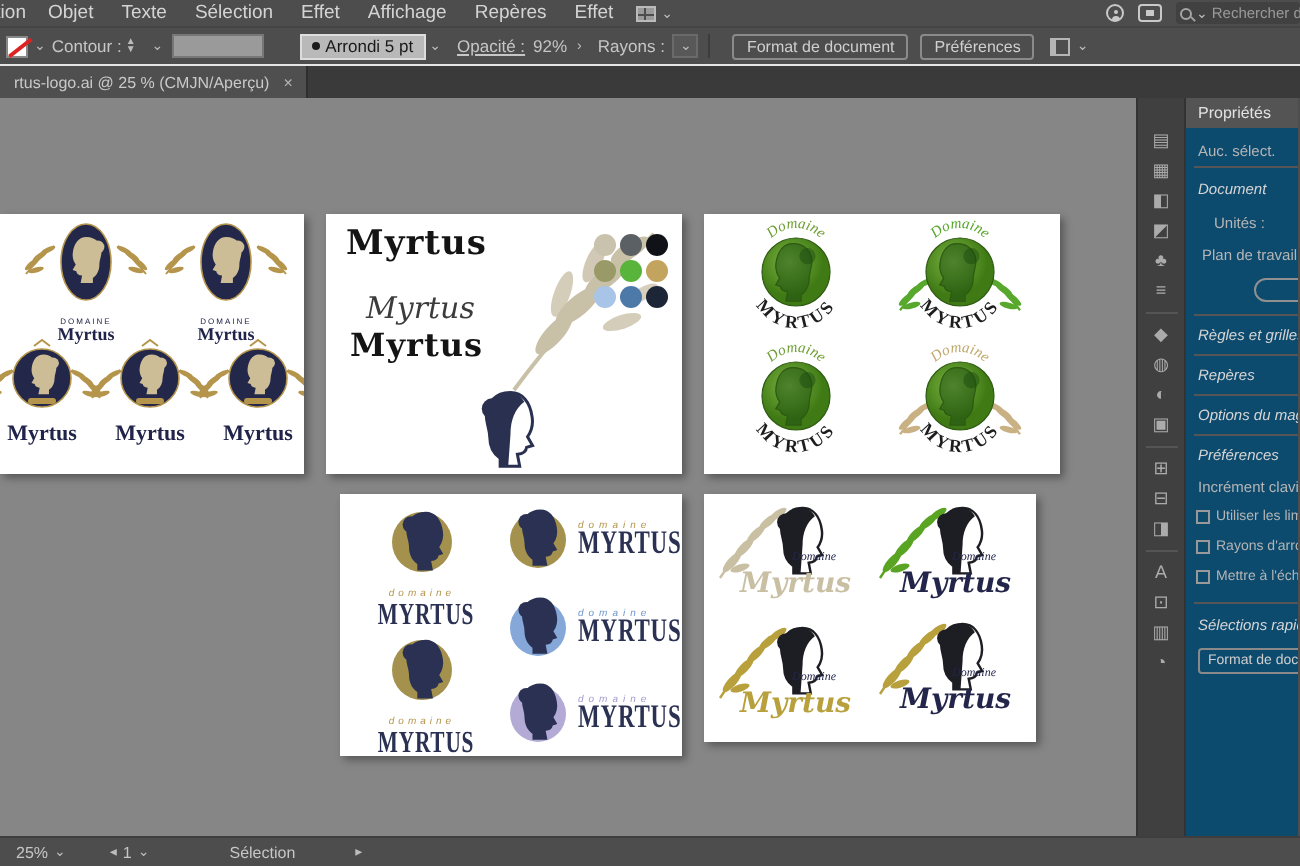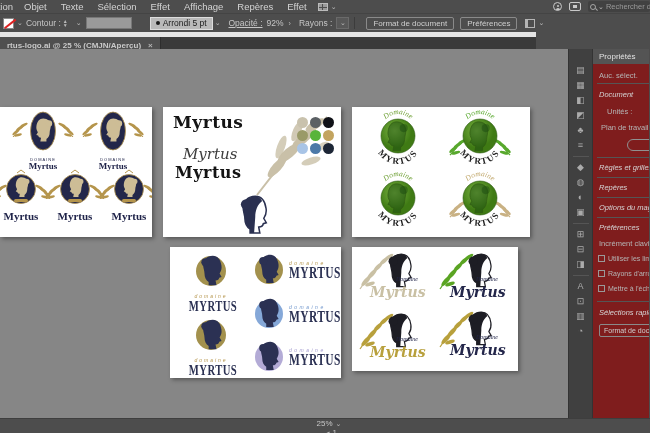--- a/index.html
+++ b/index.html
@@ -36,21 +36,21 @@
   .profile-box { width:46px; height:12px; background:#9a9a9a; border:1px solid #777; margin:0 4px; }
   .brush-field { height:13px; background:#b9b9b9; border:1px solid #ddd; color:#1a1a1a; display:flex; align-items:center; gap:3px; padding:0 5px; font-size:8.5px; }
   .dot { width:4px; height:4px; border-radius:50%; background:#1a1a1a; }
   .u { text-decoration:underline; }
   .mini-dd { width:13px; height:12px; background:#585858; border:1px solid #6a6a6a; display:flex; align-items:center; justify-content:center; }
   .bar-btn { height:13px; border:1px solid #8a8a8a; border-radius:2px; background:transparent; color:#cfcfcf; font-size:8px; padding:0 6px; display:flex; align-items:center; margin-left:6px; white-space:nowrap; }
   .panel-mini-icon { width:10px; height:9px; border:1px solid #b5b5b5; border-left-width:3px; margin-left:8px; }
   .sep { width:1px; height:12px; background:#3c3c3c; margin:0 5px; }
 
   
-  .tabbar { position:absolute; left:0; top:32px; width:536px; height:17px; background:#3a3a3a; border-top:5px solid #e5e5e5;font-weight:bold; }
+  .tabbar { position:absolute; left:0; top:32px; width:650px; height:17px; background:#3a3a3a; border-top:1px solid #e5e5e5; }
   .doc-tab { position:absolute; left:0; top:0; height:17px; background:#4f4f4f; color:#c9c9c9; font-size:8px; display:flex; align-items:center; gap:7px; padding:0 7px; border-right:1px solid #2e2e2e; white-space:nowrap; }
   .tab-close { color:#b5b5b5; font-size:8px; }
 
   
   .main { position:absolute; left:0; top:49px; width:650px; height:369px; display:flex; }
   .canvas { width:568px; height:369px; position:relative; background:#868686; overflow:hidden; flex:none; }
   .artboard { position:absolute; background:#ffffff; box-shadow:2px 2px 4px rgba(0,0,0,.35); overflow:hidden; }
 
   
   .cameo { position:absolute; width:62px; text-align:center; }
@@ -71,32 +71,32 @@
   .sk { position:absolute; }
   .sk .dom { position:absolute; font-family:"Liberation Serif",serif; font-style:italic; font-size:6px; color:#23264a; }
   .sk .myr { position:absolute; font-family:"DejaVu Serif","Liberation Serif",serif; font-style:italic; font-weight:bold; font-size:14px; line-height:1; }
 
   
   .iconstrip { width:24px; height:369px; background:#404040; border-left:1px solid #333; display:flex; flex-direction:column; align-items:center; padding-top:14px; flex:none; }
   .pi { width:16px; height:13px; display:flex; align-items:center; justify-content:center; font-size:9px; color:#ababab; margin-bottom:2px; }
   .pi-sep { width:16px; height:1px; background:#555; margin:3px 0; }
 
   
-  .props { width:57px; height:369px; background:#7f1d1d; border-left:1px solid #333; position:relative; overflow:hidden; flex:none; color:#b5b5b5; }
+  .props { width:57px; height:369px; background:#0c4a6e; border-left:1px solid #333; position:relative; overflow:hidden; flex:none; color:#b5b5b5; }
   .props-tab { position:absolute; left:0; top:0; width:70px; height:15px; background:#545454; color:#e2e2e2; font-size:8px; display:flex; align-items:center; padding-left:6px; }
   .p-row { position:absolute; left:6px; white-space:nowrap; font-size:7.5px; }
   .p-head { color:#d5d5d5;font-style:italic; }
   .p-div { position:absolute; left:4px; width:60px; height:1px; background:#555; }
   .pill { position:absolute; height:12px; border:1px solid #909090; border-radius:6px; }
   .cbx-row { position:absolute; left:5px; display:flex; align-items:center; gap:3px; white-space:nowrap; font-size:7px; }
   .cbx { width:7px; height:7px; border:1px solid #999; background:transparent; flex:none; }
   .qa-btn { position:absolute; left:6px; width:70px; height:13px; border:1px solid #8a8a8a; border-radius:2px; font-size:7px; color:#cfcfcf; display:flex; align-items:center; padding-left:4px; white-space:nowrap; overflow:hidden; }
 
   
-  .statusbar { position:absolute; left:0; top:418px; width:650px; height:15px; background:#4d4d4d; border-top:1px solid #3e3e3e; display:flex; align-items:center; font-size:8px; color:#c6c6c6;flex-direction:column; }
+  .statusbar { position:absolute; left:0; top:418px; width:650px; height:15px; background:#4d4d4d; border-top:1px solid #3e3e3e; display:flex; align-items:center; font-size:8px; color:#c6c6c6; }
   .sb-item { display:flex; align-items:center; gap:3px; white-space:nowrap; }
 </style>
 </head>
 <body>
 
 <div class="menubar">
   <div id="menu-items" style="display:flex;align-items:center;">
       <span class="menu-item menu-clip" style="padding:0 4px 0 0">
         <span>Édition</span>
       </span>

